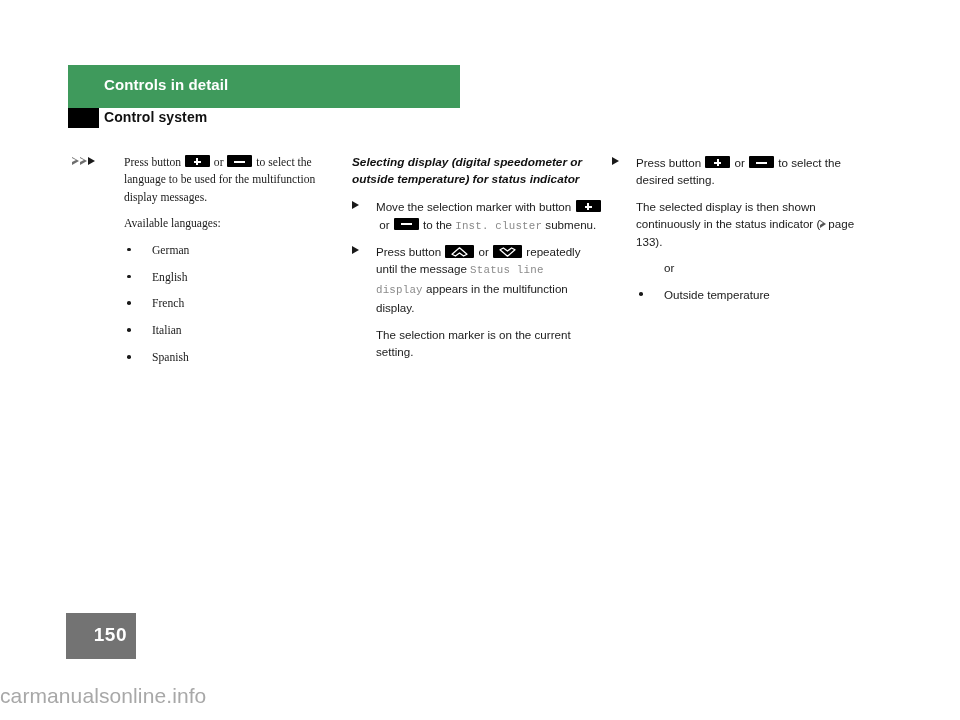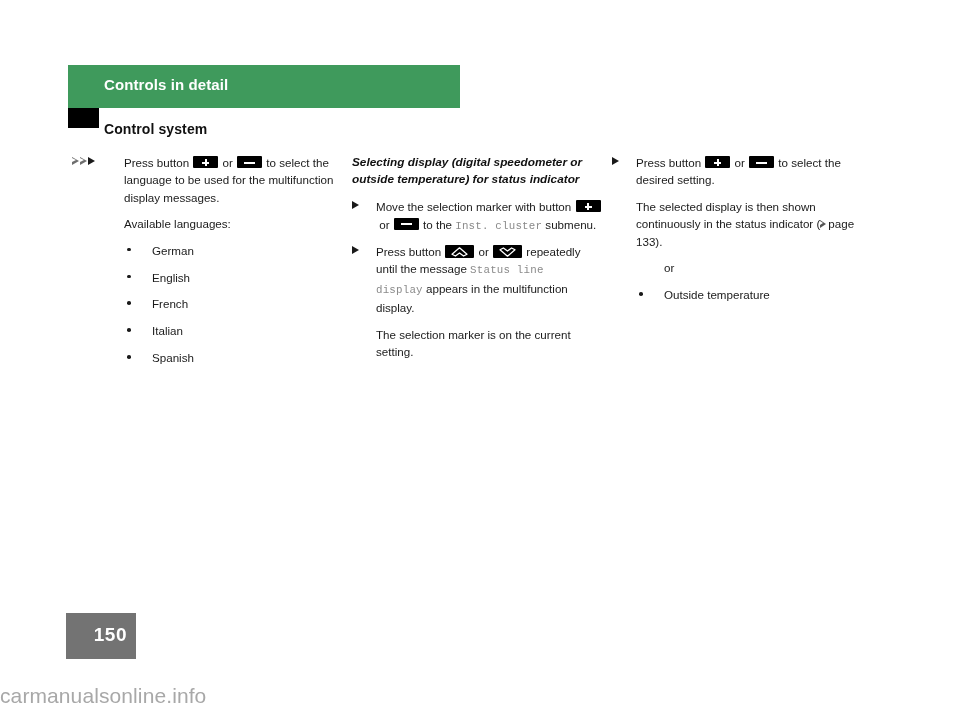--- a/index.html
+++ b/index.html
@@ -43,38 +43,37 @@
     background: #000000;
   }
   .section-title {
     position: absolute;
     left: 104px;
     top: 109px;
     font-size: 14px;
     font-weight: bold;
     color: #111111;
     letter-spacing: 0.1px;
-    margin-top: 12px;
   }
 
   
   .columns {
     position: absolute;
     left: 0;
     top: 154px;
     width: 960px;
   }
   .col {
     position: absolute;
     top: 0;
     font-size: 11.6px;
     line-height: 17.4px;
     color: #1a1a1a;
   }
-  .col-1 { left: 72px;  width: 268px; }
+  .col-1 { left: 72px;  width: 268px; font-family: Liberation Serif, serif; }
   .col-2 { left: 352px; width: 252px; }
   .col-3 { left: 612px; width: 250px; }
 
   
   .step {
     position: relative;
     padding-left: 52px;
     margin-bottom: 8px;
   }
   .step.narrow { padding-left: 24px; }

